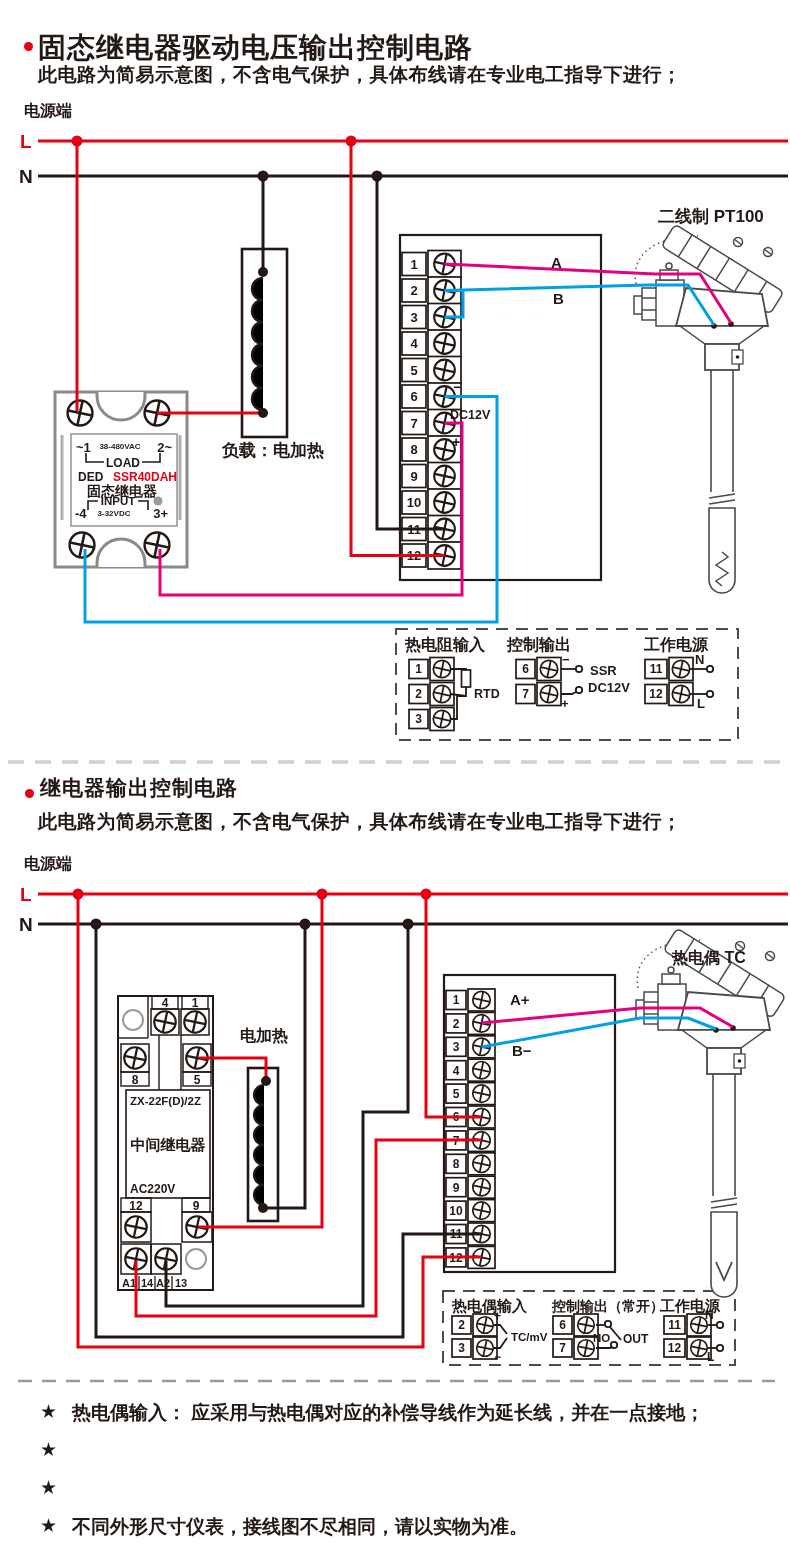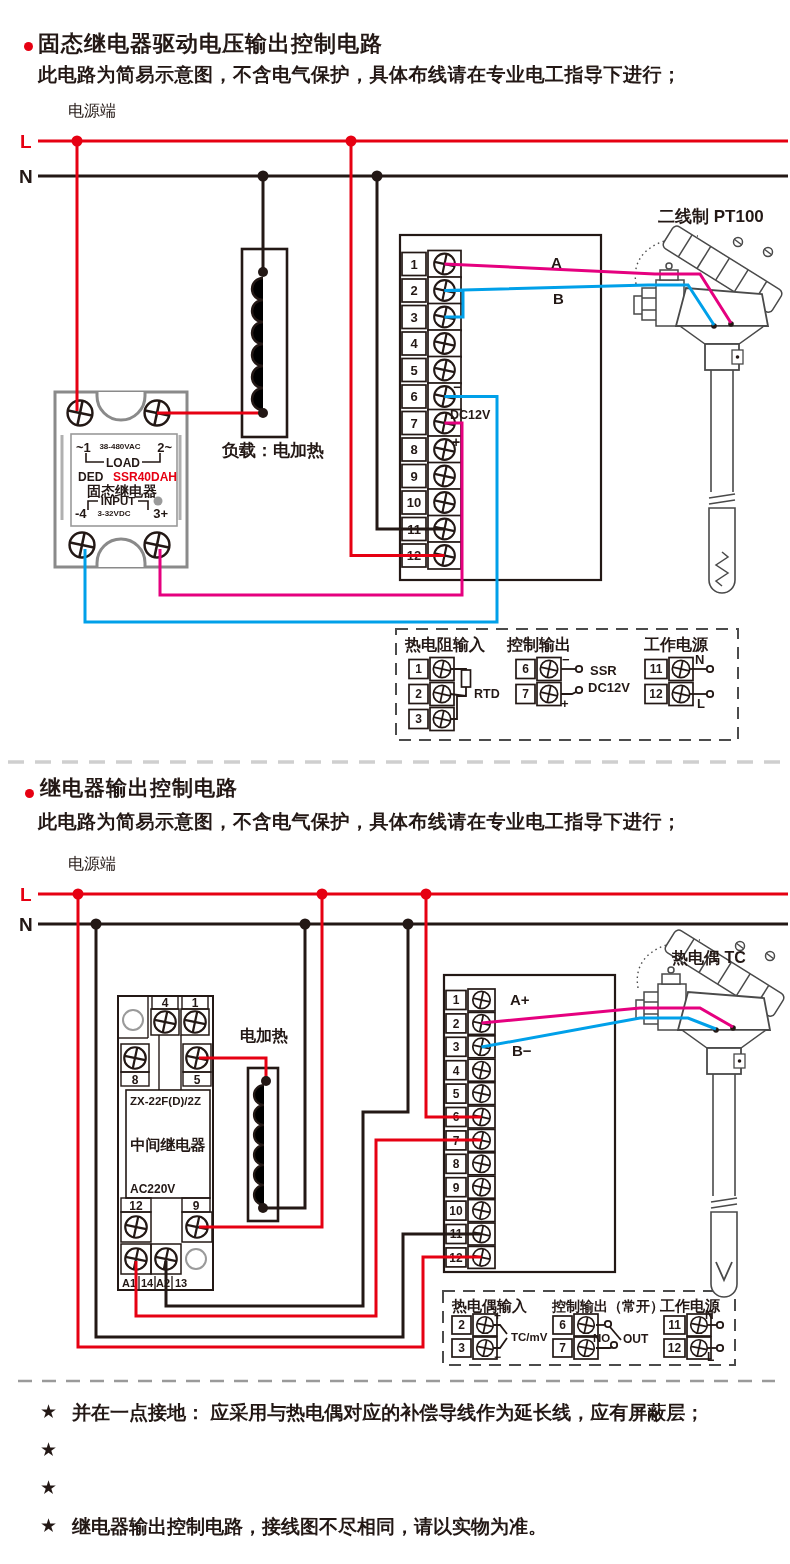--- a/index.html
+++ b/index.html
@@ -2,21 +2,21 @@
 <html><head>
 <meta charset="utf-8">
 <style>
   html,body{margin:0;padding:0;}
   body{width:790px;height:1564px;position:relative;background:#fff;
        font-family:"Liberation Sans","DejaVu Sans",sans-serif;color:#231815;overflow:hidden;}
   .abs{position:absolute;}
   .bullet{width:9px;height:9px;border-radius:50%;background:#e60012;}
   .h-title{font-weight:bold;letter-spacing:1px;}
   .h-sub{font-weight:bold;letter-spacing:0.5px;text-align:center;}
-  .h-power{font-weight:normal;margin-left:44px;}
+  .h-power{font-weight:bold;}
   #notes{left:40px;top:1400px;}
   .note-line{display:flex;align-items:flex-start;height:38px;font-size:19px;font-weight:bold;white-space:nowrap;}
   .note-star{font-size:19px;margin-right:15px;}
   svg text{fill:#231815;font-family:"Liberation Sans","DejaVu Sans",sans-serif;}
   .cell{fill:#fff;stroke:#231815;stroke-width:1.7;}
   .box{fill:none;stroke:#231815;}
   .dashbox{fill:none;stroke:#4b4b4b;stroke-width:2;stroke-dasharray:12 8;}
   .divider{stroke:#cfcfcf;stroke-width:3.5;stroke-dasharray:16 11;}
   .divider2{stroke:#9a9a9a;stroke-width:2.5;stroke-dasharray:14 10;}
   polyline,line{fill:none;}
@@ -25,43 +25,43 @@
   .wm{stroke:#e5007f;}
   .wk{stroke:#231815;}
   .wg{stroke:#8a8a8a;}
   .fr{fill:#e60012;}
   .fk{fill:#231815;}
 </style>
 </head>
 <body>
 
 <div class="abs bullet" style="left:24px;top:42px;"></div>
-<div class="abs h-title" style="left:38px;top:29px;font-size:22px;">固态继电器驱动电压输出控制电路</div>
+<div class="abs h-title" style="left:38px;top:29px;font-size:28px;">固态继电器驱动电压输出控制电路</div>
 <div class="abs h-sub" style="left:38px;top:62px;font-size:19px;">此电路为简易示意图，不含电气保护，具体布线请在专业电工指导下进行；</div>
 <div class="abs h-power" style="left:24px;top:101px;font-size:16px;">电源端</div>
 
 <div class="abs bullet" style="left:25px;top:789px;"></div>
 <div class="abs h-title" style="left:40px;top:774px;font-size:21px;">继电器输出控制电路</div>
 <div class="abs h-sub" style="left:38px;top:809px;font-size:19px;">此电路为简易示意图，不含电气保护，具体布线请在专业电工指导下进行；</div>
 <div class="abs h-power" style="left:24px;top:854px;font-size:16px;">电源端</div>
 
 <div class="abs" id="notes">
   <div class="note-line">
       <span class="note-star">★</span>
-      <span>并在一点接地： 应采用与热电偶对应的补偿导线作为延长线，应有屏蔽层；</span>
+      <span>热电偶输入： 应采用与热电偶对应的补偿导线作为延长线，并在一点接地；</span>
     </div>
   <div class="note-line">
       <span class="note-star">★</span>
     </div>
   <div class="note-line">
       <span class="note-star">★</span>
     </div>
   <div class="note-line">
       <span class="note-star">★</span>
-      <span>继电器输出控制电路，接线图不尽相同，请以实物为准。</span>
+      <span>不同外形尺寸仪表，接线图不尽相同，请以实物为准。</span>
     </div>
 </div>
 
 <svg class="abs" style="left:0;top:0;" width="790" height="1564" viewBox="0 0 790 1564" xmlns="http://www.w3.org/2000/svg" xmlns:xlink="http://www.w3.org/1999/xlink">
 
   <defs>
     <symbol id="screw" viewBox="0 0 28 28">
       <circle cx="14" cy="14" r="11.6" fill="#fff" stroke="#231815" stroke-width="2.3"></circle>
       <g transform="rotate(12 14 14)" stroke="#231815" stroke-width="2.4">
         <line x1="2.6" y1="14" x2="25.4" y2="14"></line>

